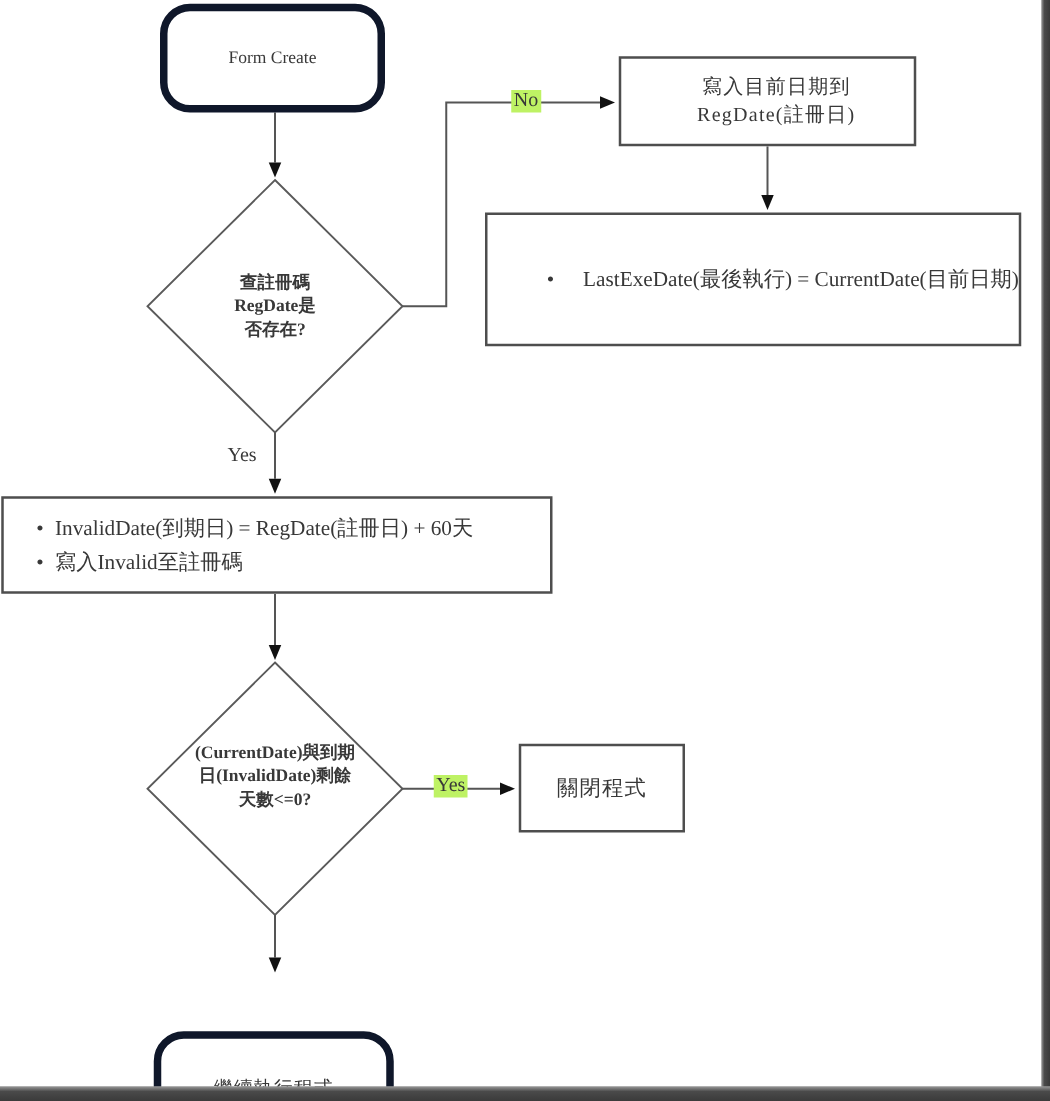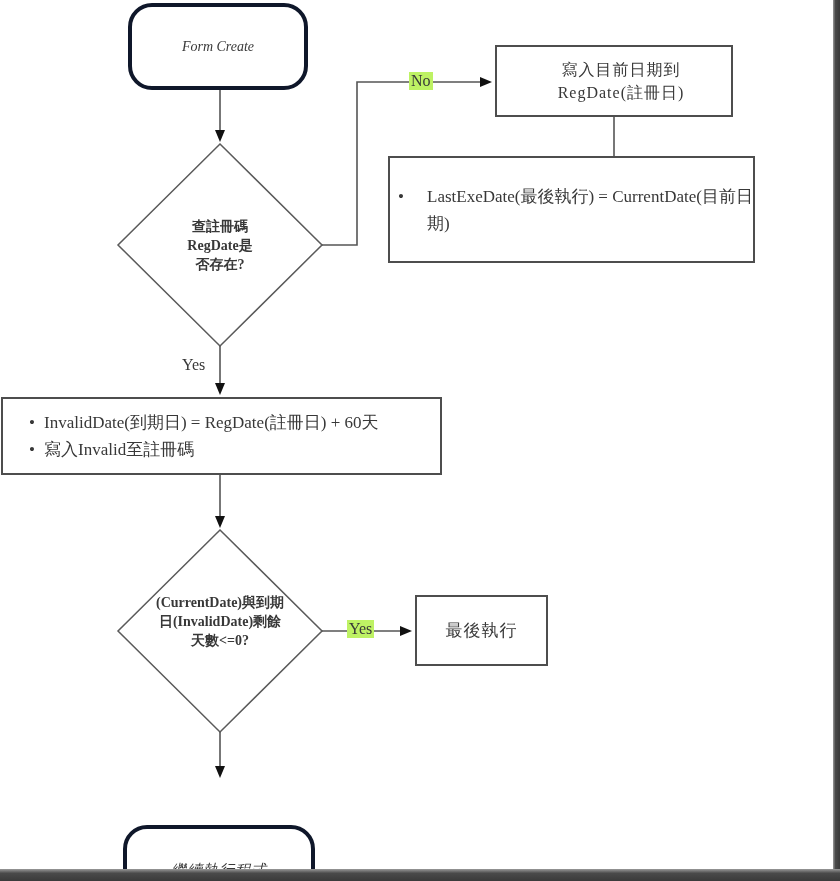--- a/index.html
+++ b/index.html
@@ -7,28 +7,28 @@
     position:relative;
     width:840px;height:881px;
     background:#ffffff;
     overflow:hidden;
     font-family:"Liberation Serif","DejaVu Serif",serif;
     color:#383838;
   }
   .svg-layer{position:absolute;left:0;top:0;width:840px;height:881px;pointer-events:none;}
   .node{position:absolute;box-sizing:border-box;display:flex;flex-direction:column;
         align-items:center;justify-content:center;text-align:center;background:#fff;}
-  .terminator{border:4px solid #0f172a;border-radius:24px;font-style:italic;}
+  .terminator{border:6px solid #0f172a;border-radius:24px;}
   .process{border:2px solid #4e4e4e;}
   .start-node{left:128px;top:3px;width:180px;height:87px;font-size:14px;}
   .end-node{left:123px;top:780px;width:192px;height:90px;font-size:15px;letter-spacing:1px;margin-top:45px;}
   .write-regdate{left:495px;top:45px;width:238px;height:72px;font-size:16px;line-height:23px;letter-spacing:1px;padding-left:14px;}
   .close-program{left:415px;top:595px;width:133px;height:71px;font-size:17px;letter-spacing:1px;}
   .bullet-box{align-items:stretch;justify-content:center;text-align:left;font-size:17px;line-height:27px;}
-  .lastexe-box{left:388px;top:156px;width:367px;height:107px;align-items:flex-end;}
+  .lastexe-box{left:388px;top:170px;width:429px;height:107px;align-items:flex-end;}
   .invalid-box{left:1px;top:397px;width:441px;height:78px;}
   .bullet-box ul{margin:0;padding:0;list-style:none;}
   .bullet-box li{position:relative;}
   .lastexe-box li{padding-left:37px;}
   .lastexe-box li::before{content:"\2022";position:absolute;left:8px;top:0;}
   .invalid-box li{padding-left:41px;}
   .invalid-box li::before{content:"\2022";position:absolute;left:26px;top:0;}
   .diamond-text{position:absolute;text-align:center;font-size:14px;line-height:19px;font-weight:bold;}
   .d1-text{left:145px;top:217px;width:150px;}
   .d2-text{left:118px;top:593px;width:204px;}
@@ -101,21 +101,21 @@
     </ul>
   </div>
 
   <div class="diamond-text d2-text">
     <div>(CurrentDate)與到期</div>
     <div>日(InvalidDate)剩餘</div>
     <div>天數&lt;=0?</div>
   </div>
 
   <div class="node process close-program">
-    <span>最後執行</span>
+    <span>關閉程式</span>
   </div>
 
   <div class="node terminator end-node">
     <span>繼續執行程式</span>
   </div>
 
   <span class="edge-label no-label">No</span>
   <span class="edge-label yes1-label">Yes</span>
   <span class="edge-label yes2-label">Yes</span>
 

